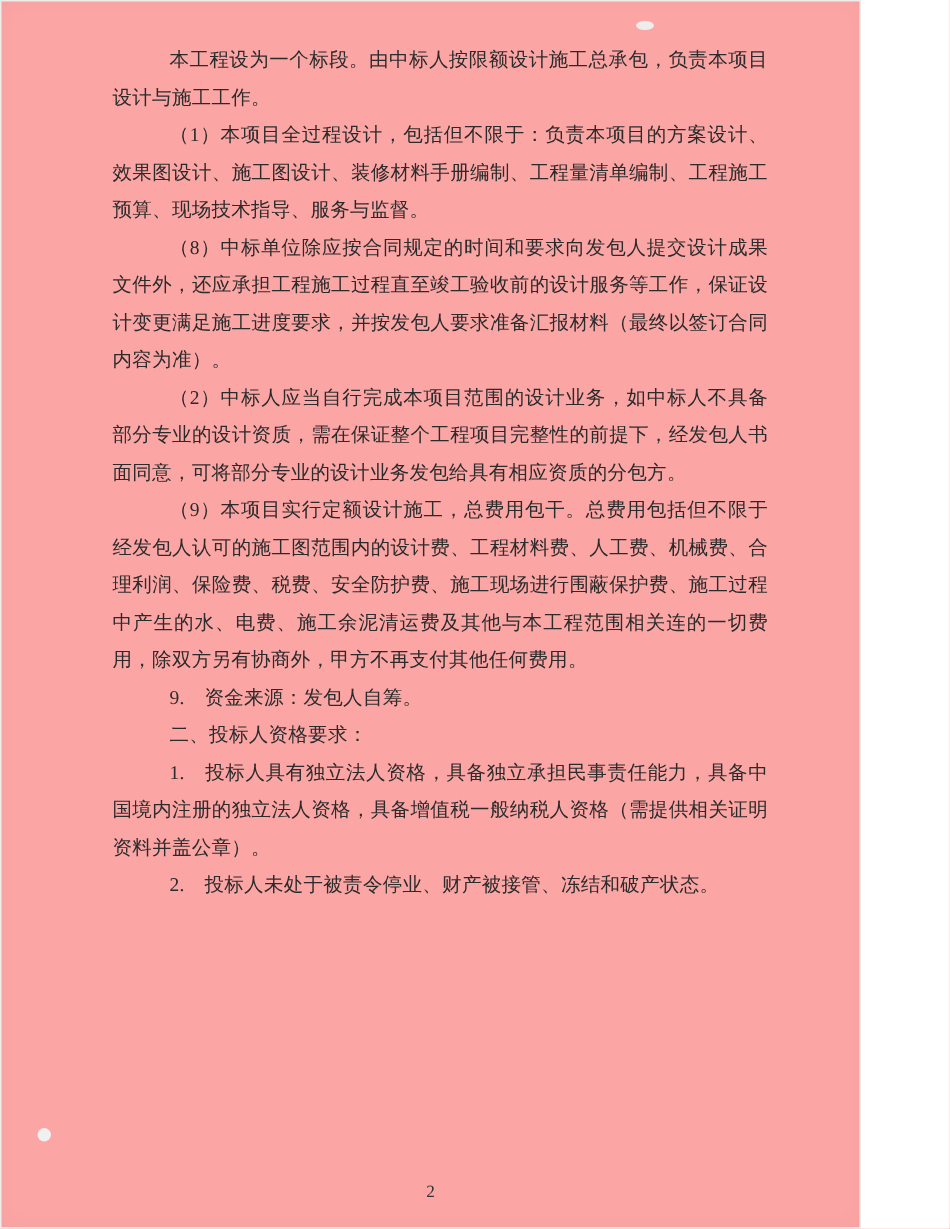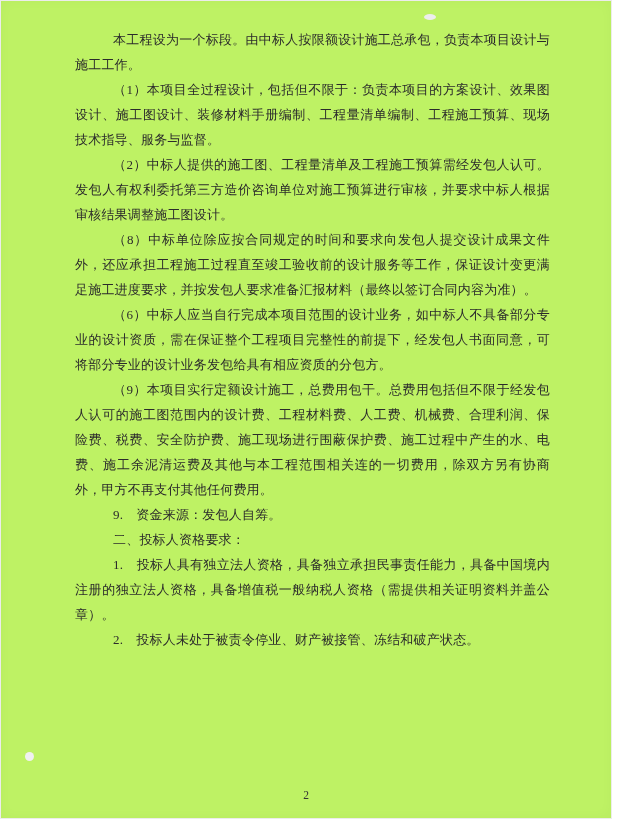--- a/index.html
+++ b/index.html
@@ -5,26 +5,25 @@
   html, body {
     margin: 0;
     padding: 0;
     background: #ffffff;
   }
   .page {
     position: relative;
     width: 574px;
     height: 819px;
     margin: 0;
-    background: #bef264;
+    background: #fca5a5;
     box-shadow: inset 0 0 0 1px #ececec, inset 0 0 14px rgba(0,0,0,0.035);
     overflow: hidden;
     font-family: "Liberation Serif", "DejaVu Serif", serif;
     color: #2b2b2b;
-    padding-left: 38px;
   }
   .content {
     position: absolute;
     left: 75px;
     right: 62px;
     top: 27px;
     text-align: justify;
     text-justify: inter-ideograph;
   }
   p.para {
@@ -68,23 +67,22 @@
 </style>
 </head>
 <body>
 
 <div class="page">
   <div class="smudge smudge-top"></div>
   <div class="smudge smudge-bottom"></div>
   <div class="content">
       <p class="para body">本工程设为一个标段。由中标人按限额设计施工总承包，负责本项目设计与施工工作。</p>
       <p class="para body">（1）本项目全过程设计，包括但不限于：负责本项目的方案设计、效果图设计、施工图设计、装修材料手册编制、工程量清单编制、工程施工预算、现场技术指导、服务与监督。</p>
-      <p class="para body">（2）中标人提供的施工图、工程量清单及工程施工预算需经发包人认可。发包人有权利委托第三方造价咨询单位对施工预算进行审核，并要求中标人根据审核结果调整施工图设计。</p>
       <p class="para body">（8）中标单位除应按合同规定的时间和要求向发包人提交设计成果文件外，还应承担工程施工过程直至竣工验收前的设计服务等工作，保证设计变更满足施工进度要求，并按发包人要求准备汇报材料（最终以签订合同内容为准）。</p>
-      <p class="para body">（6）中标人应当自行完成本项目范围的设计业务，如中标人不具备部分专业的设计资质，需在保证整个工程项目完整性的前提下，经发包人书面同意，可将部分专业的设计业务发包给具有相应资质的分包方。</p>
+      <p class="para body">（2）中标人应当自行完成本项目范围的设计业务，如中标人不具备部分专业的设计资质，需在保证整个工程项目完整性的前提下，经发包人书面同意，可将部分专业的设计业务发包给具有相应资质的分包方。</p>
       <p class="para body">（9）本项目实行定额设计施工，总费用包干。总费用包括但不限于经发包人认可的施工图范围内的设计费、工程材料费、人工费、机械费、合理利润、保险费、税费、安全防护费、施工现场进行围蔽保护费、施工过程中产生的水、电费、施工余泥清运费及其他与本工程范围相关连的一切费用，除双方另有协商外，甲方不再支付其他任何费用。</p>
       <p class="para body">9.　资金来源：发包人自筹。</p>
       <p class="para heading">二、投标人资格要求：</p>
       <p class="para body">1.　投标人具有独立法人资格，具备独立承担民事责任能力，具备中国境内注册的独立法人资格，具备增值税一般纳税人资格（需提供相关证明资料并盖公章）。</p>
       <p class="para body">2.　投标人未处于被责令停业、财产被接管、冻结和破产状态。</p>
     </div>
   <div class="page-number">2</div>
 </div>
 
 </body></html>

